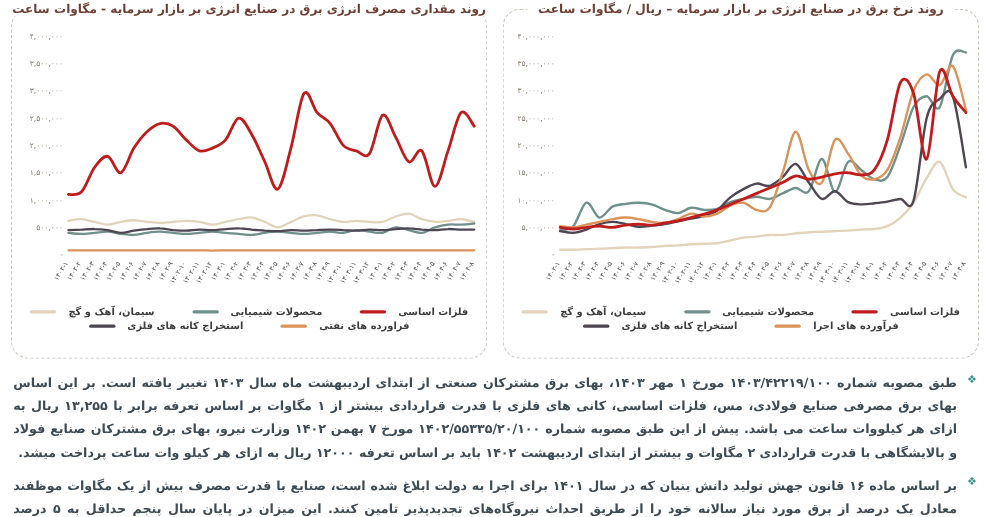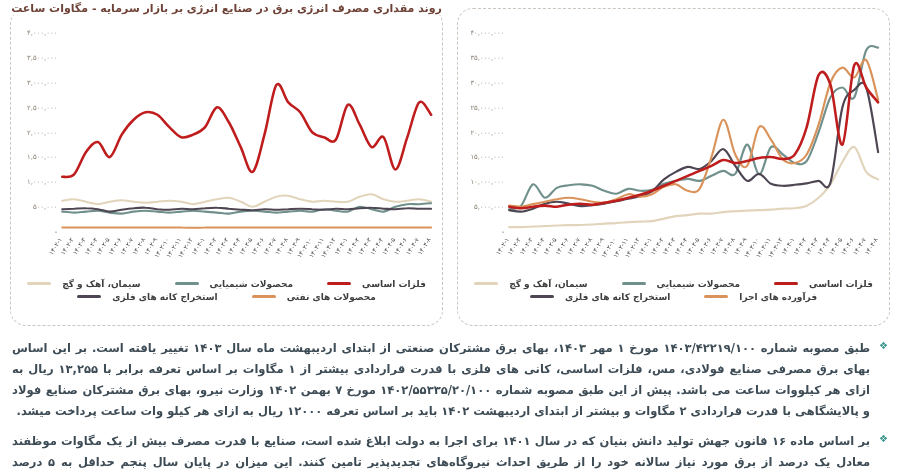--- a/index.html
+++ b/index.html
@@ -103,33 +103,34 @@
                 <span class="legend-label">محصولات شیمیایی</span>
                 <span class="legend-swatch" style="background: rgb(112, 144, 140);"></span>
               </div>
               <div class="legend-item">
                 <span class="legend-label">سیمان، آهک و گچ</span>
                 <span class="legend-swatch" style="background: rgb(226, 212, 186);"></span>
               </div>
             </div>
             <div class="legend-row">
               <div class="legend-item">
-                <span class="legend-label">محصولات های نفتی</span>
+                <span class="legend-label">فراورده های نفتی</span>
                 <span class="legend-swatch" style="background: rgb(217, 147, 91);"></span>
               </div>
               <div class="legend-item">
                 <span class="legend-label">استخراج کانه های فلزی</span>
                 <span class="legend-swatch" style="background: rgb(78, 70, 83);"></span>
               </div>
             </div>
           </div>
         </div>
     </section>
 
     <section class="panel">
+      <h2 class="panel-title">روند نرخ برق در صنایع انرژی بر بازار سرمایه – ریال / مگاوات ساعت</h2>
       <div class="chart-mount">
           <svg viewBox="0 0 430 260">
             <text x="43" y="216.4" text-anchor="end" font-size="7" fill="#8d8374">-</text>
             <text x="43" y="191.15" text-anchor="end" font-size="7" fill="#8d8374">۵,۰۰۰,۰۰۰</text>
             <text x="43" y="165.9" text-anchor="end" font-size="7" fill="#8d8374">۱۰,۰۰۰,۰۰۰</text>
             <text x="43" y="140.65" text-anchor="end" font-size="7" fill="#8d8374">۱۵,۰۰۰,۰۰۰</text>
             <text x="43" y="115.4" text-anchor="end" font-size="7" fill="#8d8374">۲۰,۰۰۰,۰۰۰</text>
             <text x="43" y="90.15" text-anchor="end" font-size="7" fill="#8d8374">۲۵,۰۰۰,۰۰۰</text>
             <text x="43" y="64.9" text-anchor="end" font-size="7" fill="#8d8374">۳۰,۰۰۰,۰۰۰</text>
             <text x="43" y="39.65" text-anchor="end" font-size="7" fill="#8d8374">۳۵,۰۰۰,۰۰۰</text>

